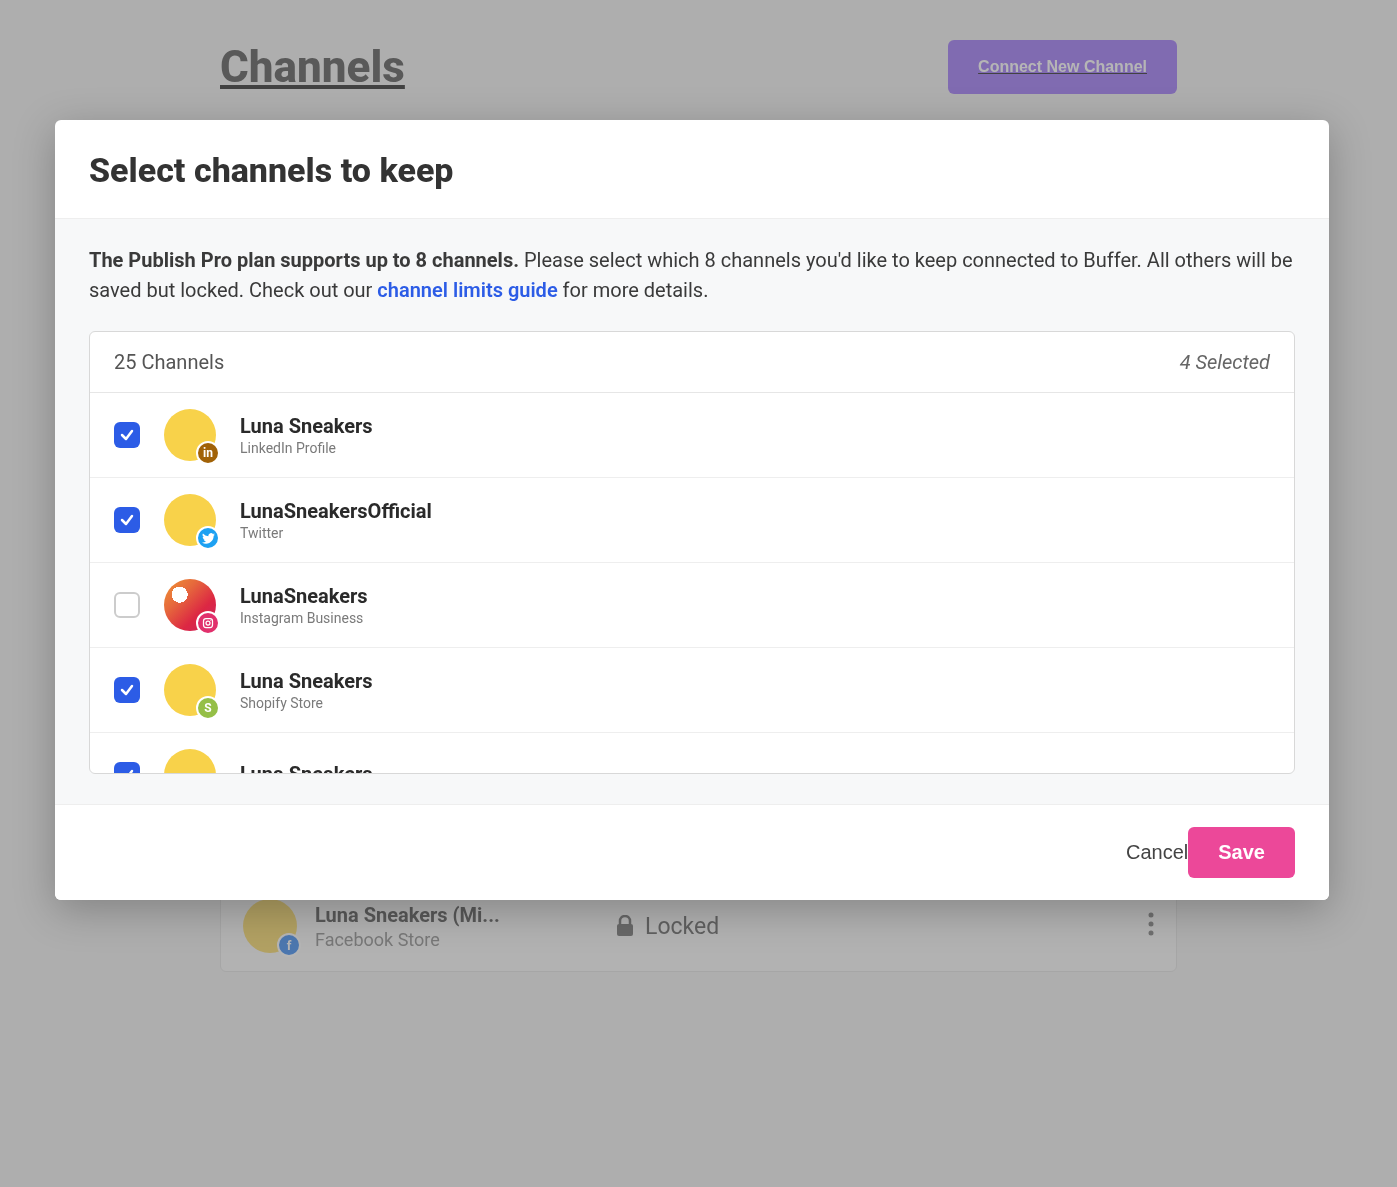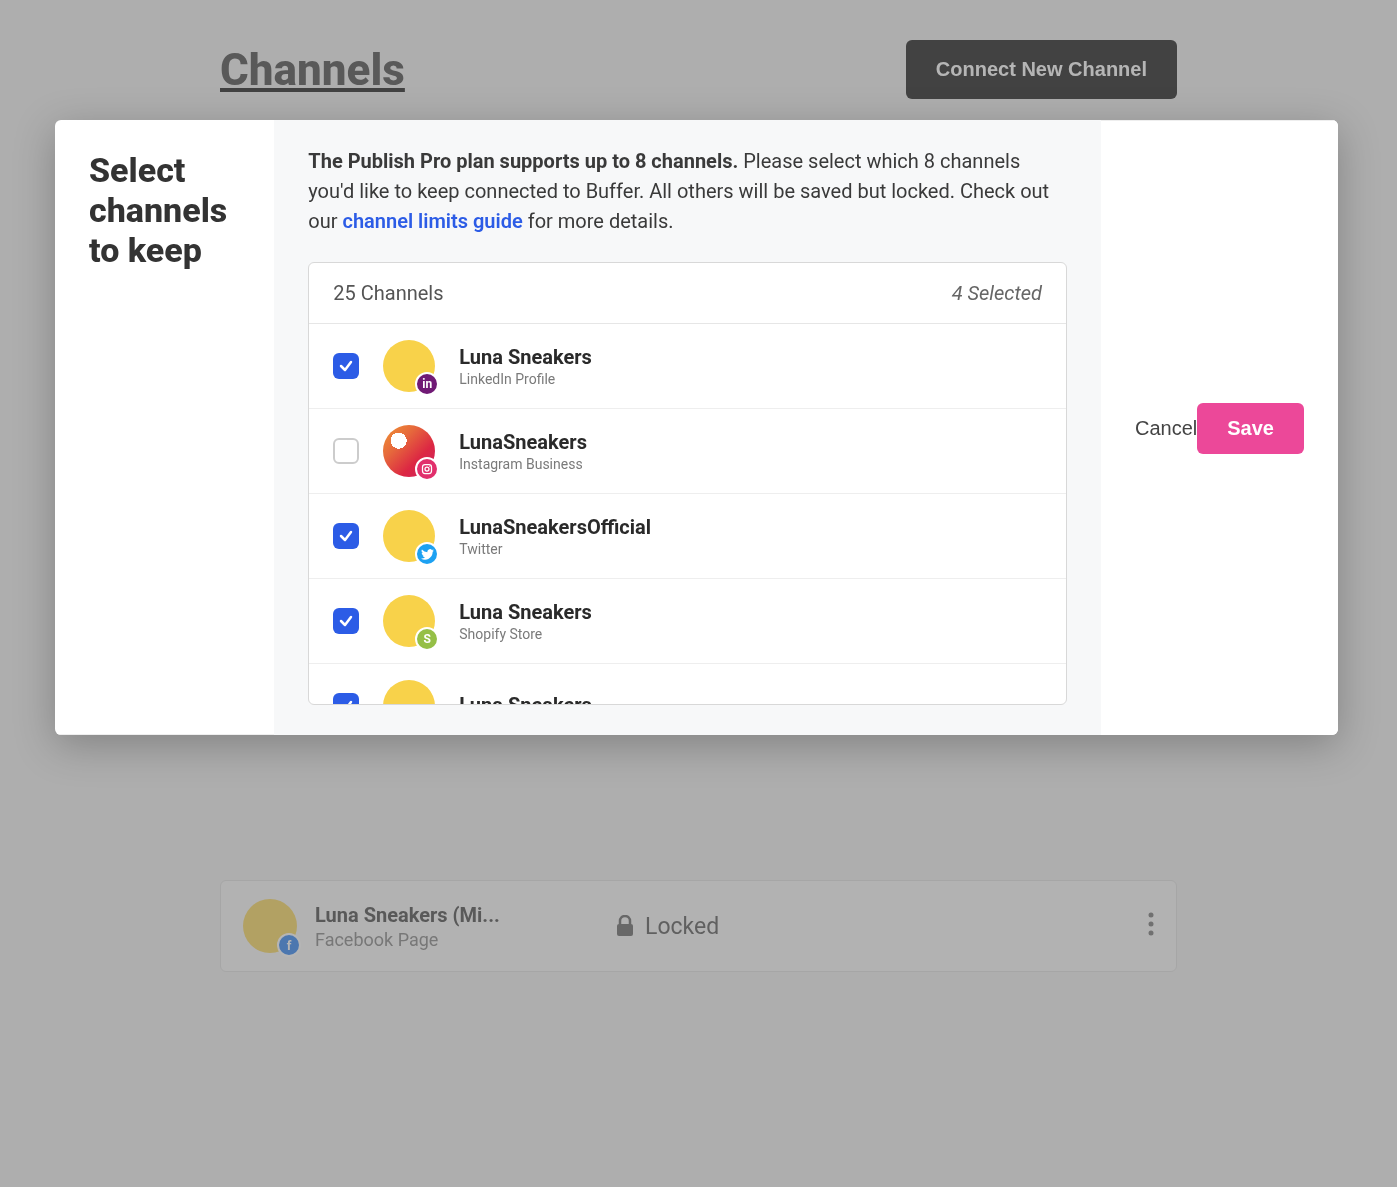--- a/index.html
+++ b/index.html
@@ -24,23 +24,23 @@
       justify-content: space-between;
       padding: 40px 220px 30px 220px;
       text-decoration: underline;
     }
     .bg-title {
       font-size: 44px;
       font-weight: 800;
       color: #333;
     }
     .bg-btn {
-      background: #000000;
+      background: #8b5cf6;
       color: #fff;
-      font-size: 20px;
+      font-size: 16px;
       font-weight: 600;
       padding: 18px 30px;
       border-radius: 6px;
       border: none;
     }
     .bg-card {
       position: absolute;
       left: 220px;
       right: 220px;
       top: 880px;
@@ -77,27 +77,27 @@
 
     
     .overlay {
       position: absolute; inset: 0;
       background: rgba(120,120,120,0.55);
     }
 
     
     .modal {
       position: absolute;
-      left: 55px; right: 59px;
+      left: 55px; right: 68px;
       top: 120px;
       background: #fff;
       border-radius: 6px;
       box-shadow: 0 10px 40px rgba(0,0,0,0.25);
       display: flex;
-      flex-direction: row;
+      flex-direction: column;
       overflow: hidden;
     }
     .modal-title {
       font-size: 34px;
       font-weight: 800;
       color: #333;
       padding: 30px 34px 28px;
       border-bottom: 1px solid #eee;
     }
     .modal-body {
@@ -167,21 +167,21 @@
     }
     .net-badge {
       position: absolute;
       right: -4px; bottom: -4px;
       width: 24px; height: 24px;
       border-radius: 50%;
       border: 2px solid #fff;
       display:flex; align-items:center; justify-content:center;
       color:#fff; font-size: 12px; font-weight: 700;
     }
-    .nb-linkedin { background:#701a75; }
+    .nb-linkedin { background:#a16207; }
     .nb-twitter  { background:#1da1f2; }
     .nb-ig       { background:#e1306c; }
     .nb-shopify  { background:#95bf47; }
 
     .row-info { display:flex; flex-direction:column; }
     .row-name { font-size: 20px; font-weight: 700; color: #2a2a2a; }
     .row-sub  { font-size: 14px; color: #7a7a7a; margin-top: 2px; }
 
     .modal-footer {
       display: flex;
@@ -216,21 +216,21 @@
     <div class="bg-title">Channels</div>
     <button class="bg-btn">Connect New Channel</button>
   </div>
 
   <div class="bg-card">
     <div class="bg-avatar">
       <div class="bg-badge">f</div>
     </div>
     <div class="bg-info">
       <div class="bg-name">Luna Sneakers (Mi...</div>
-      <div class="bg-sub">Facebook Page</div>
+      <div class="bg-sub">Facebook Store</div>
     </div>
     <div class="bg-lock">
       <svg width="20" height="22" viewBox="0 0 20 22" fill="none">
         <rect x="2" y="9" width="16" height="12" rx="2" fill="#555"></rect>
         <path d="M5 9 V6 a5 5 0 0 1 10 0 V9" stroke="#555" stroke-width="2.5" fill="none"></path>
       </svg>
       <span>Locked</span>
     </div>
     <div class="bg-more">
       <svg width="6" height="24" viewBox="0 0 6 24" fill="#666">
@@ -265,20 +265,39 @@
             <svg width="16" height="16" viewBox="0 0 16 16" fill="none">
                 <path d="M3 8 L7 12 L13 4" stroke-width="2.5" stroke-linecap="round" stroke-linejoin="round"></path>
               </svg>
           </span>
           <span class="avatar">
             <span class="net-badge nb-linkedin">in</span>
           </span>
           <span class="row-info">
             <span class="row-name">Luna Sneakers</span>
             <span class="row-sub">LinkedIn Profile</span>
+          </span>
+        </div>
+
+        <div class="row">
+          <span class="cbx checked">
+            <svg width="16" height="16" viewBox="0 0 16 16" fill="none">
+                <path d="M3 8 L7 12 L13 4" stroke-width="2.5" stroke-linecap="round" stroke-linejoin="round"></path>
+              </svg>
+          </span>
+          <span class="avatar">
+            <span class="net-badge nb-twitter">
+              <svg width="13" height="11" viewBox="0 0 24 20" fill="#fff">
+                  <path d="M24 2.4a9.9 9.9 0 0 1-2.8.8 4.9 4.9 0 0 0 2.1-2.7 9.8 9.8 0 0 1-3.1 1.2A4.9 4.9 0 0 0 11.8 6a13.9 13.9 0 0 1-10-5.1 4.9 4.9 0 0 0 1.5 6.5 4.9 4.9 0 0 1-2.2-.6v.1a4.9 4.9 0 0 0 3.9 4.8 4.9 4.9 0 0 1-2.2.1 4.9 4.9 0 0 0 4.6 3.4A9.9 9.9 0 0 1 0 17.3 13.9 13.9 0 0 0 7.5 19.5c9.1 0 14-7.5 14-14v-.6A10 10 0 0 0 24 2.4z"></path>
+                </svg>
+            </span>
+          </span>
+          <span class="row-info">
+            <span class="row-name">LunaSneakersOfficial</span>
+            <span class="row-sub">Twitter</span>
           </span>
         </div>
 
         <div class="row">
           <span class="cbx unchecked"></span>
           <span class="avatar ig">
             <span class="net-badge nb-ig">
               <svg width="12" height="12" viewBox="0 0 24 24" fill="none" stroke="#fff" stroke-width="2.5">
                   <rect x="3" y="3" width="18" height="18" rx="5"></rect>
                   <circle cx="12" cy="12" r="4"></circle>
@@ -292,39 +311,20 @@
           </span>
         </div>
 
         <div class="row">
           <span class="cbx checked">
             <svg width="16" height="16" viewBox="0 0 16 16" fill="none">
                 <path d="M3 8 L7 12 L13 4" stroke-width="2.5" stroke-linecap="round" stroke-linejoin="round"></path>
               </svg>
           </span>
           <span class="avatar">
-            <span class="net-badge nb-twitter">
-              <svg width="13" height="11" viewBox="0 0 24 20" fill="#fff">
-                  <path d="M24 2.4a9.9 9.9 0 0 1-2.8.8 4.9 4.9 0 0 0 2.1-2.7 9.8 9.8 0 0 1-3.1 1.2A4.9 4.9 0 0 0 11.8 6a13.9 13.9 0 0 1-10-5.1 4.9 4.9 0 0 0 1.5 6.5 4.9 4.9 0 0 1-2.2-.6v.1a4.9 4.9 0 0 0 3.9 4.8 4.9 4.9 0 0 1-2.2.1 4.9 4.9 0 0 0 4.6 3.4A9.9 9.9 0 0 1 0 17.3 13.9 13.9 0 0 0 7.5 19.5c9.1 0 14-7.5 14-14v-.6A10 10 0 0 0 24 2.4z"></path>
-                </svg>
-            </span>
-          </span>
-          <span class="row-info">
-            <span class="row-name">LunaSneakersOfficial</span>
-            <span class="row-sub">Twitter</span>
-          </span>
-        </div>
-
-        <div class="row">
-          <span class="cbx checked">
-            <svg width="16" height="16" viewBox="0 0 16 16" fill="none">
-                <path d="M3 8 L7 12 L13 4" stroke-width="2.5" stroke-linecap="round" stroke-linejoin="round"></path>
-              </svg>
-          </span>
-          <span class="avatar">
             <span class="net-badge nb-shopify">S</span>
           </span>
           <span class="row-info">
             <span class="row-name">Luna Sneakers</span>
             <span class="row-sub">Shopify Store</span>
           </span>
         </div>
 
         <div class="row">
           <span class="cbx checked">

